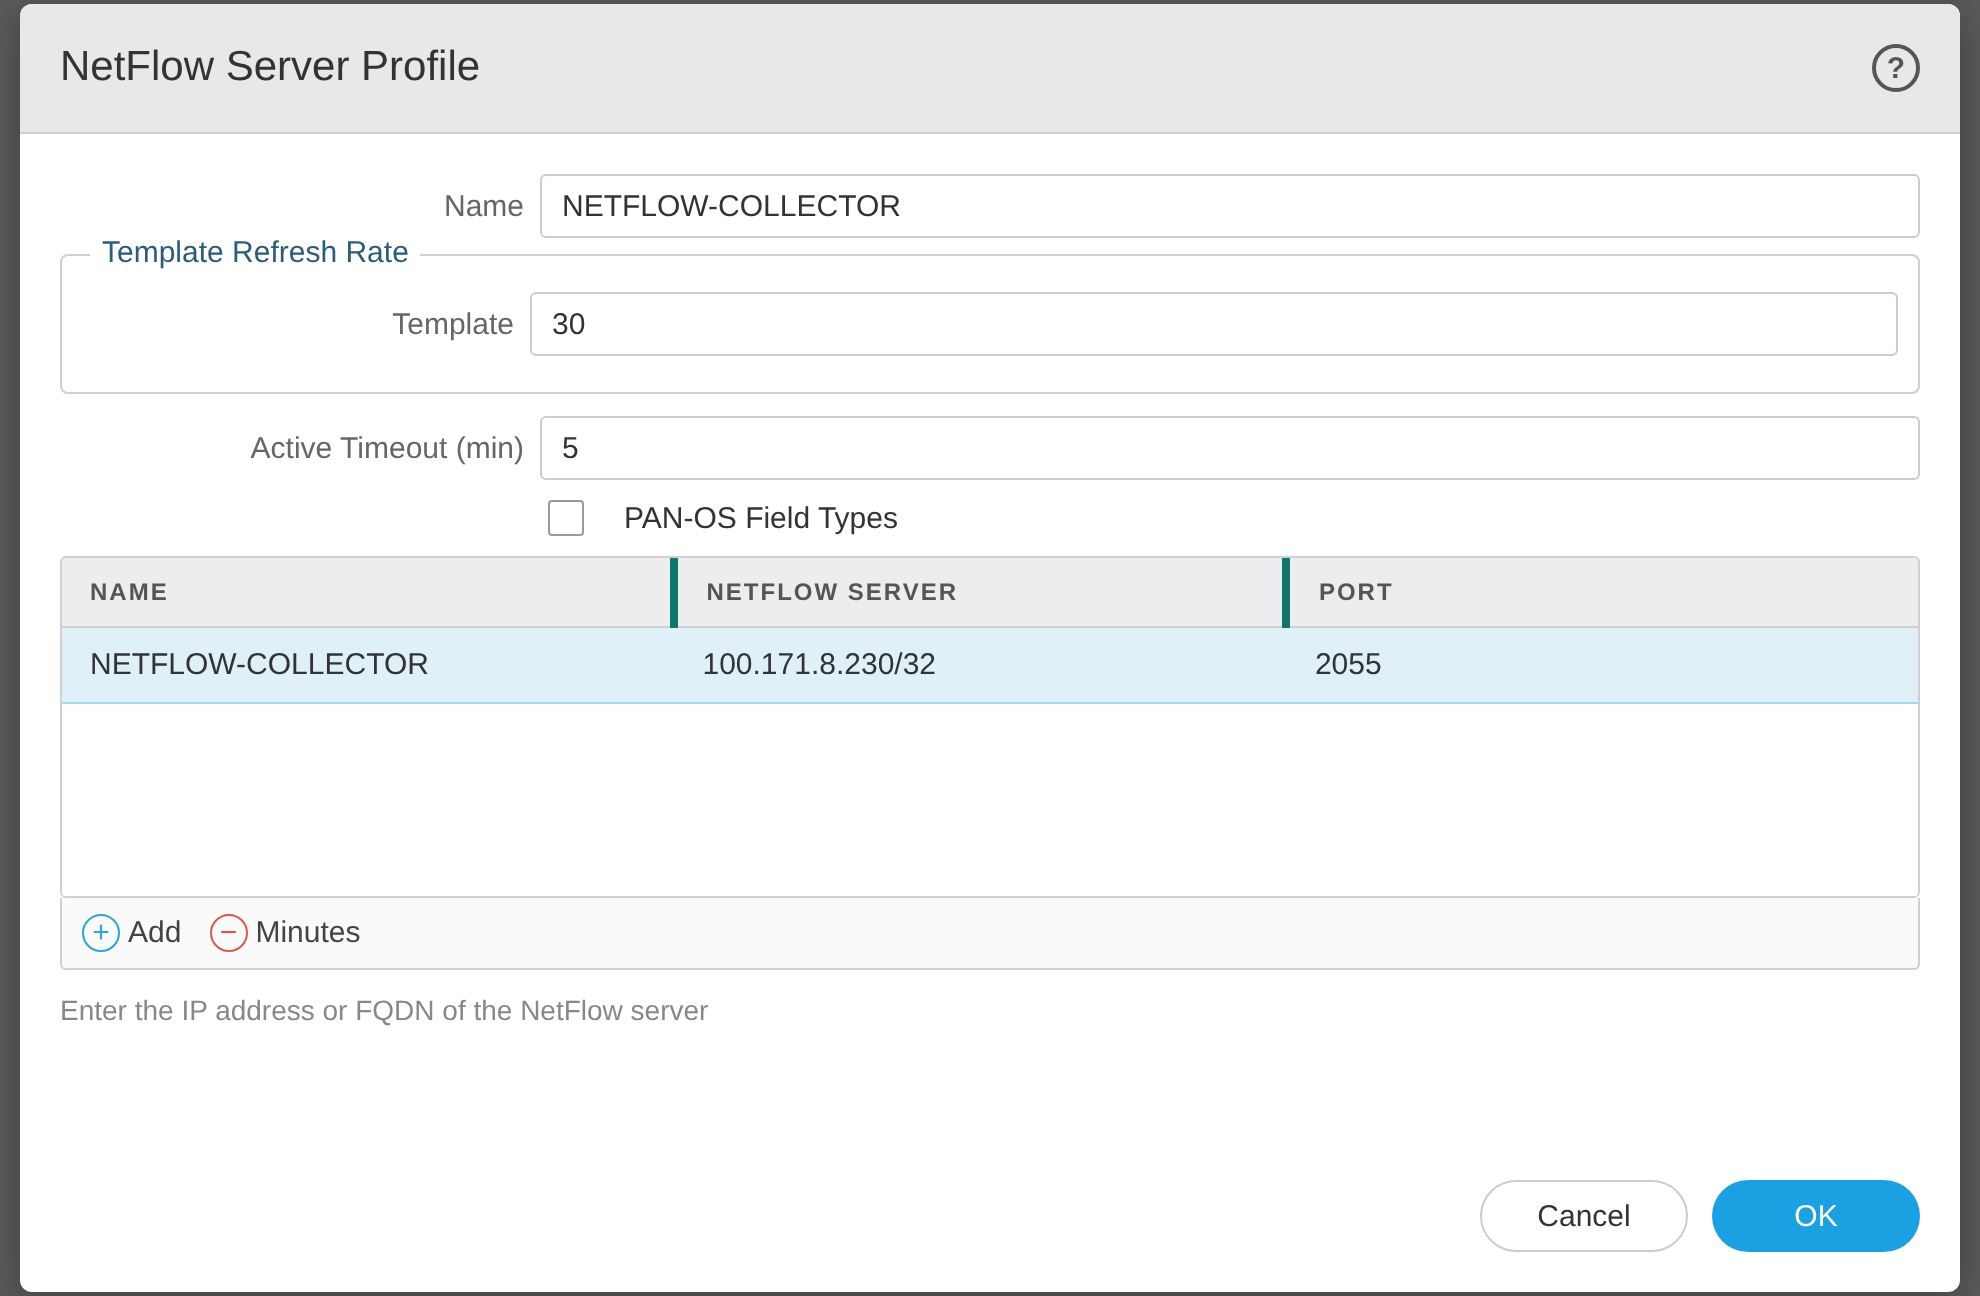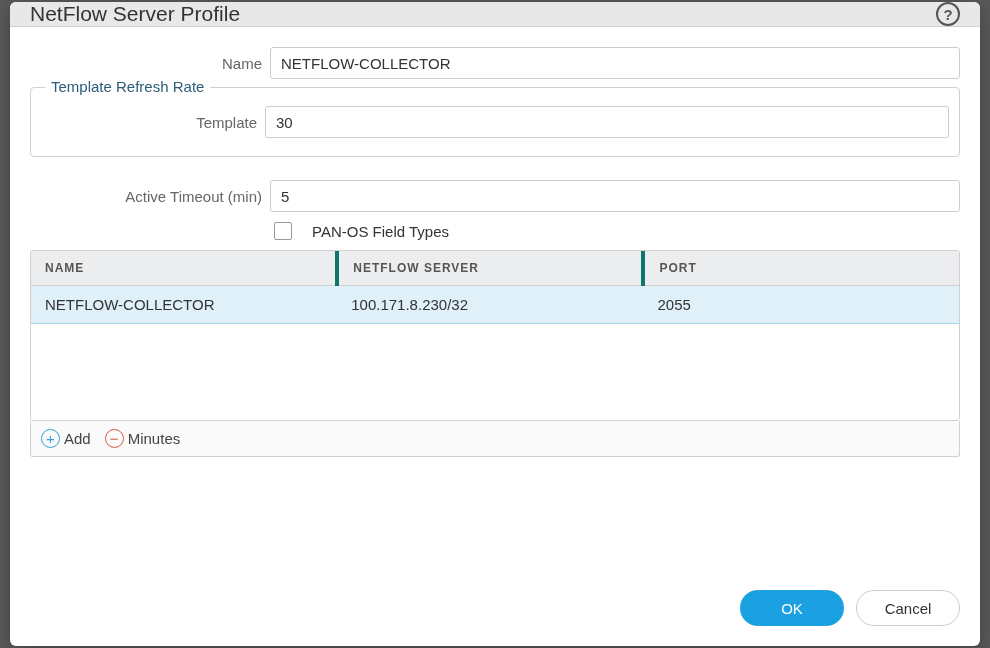--- a/index.html
+++ b/index.html
@@ -24,21 +24,21 @@
       background: #fff;
       border-radius: 6px;
       box-shadow: 0 4px 20px rgba(0,0,0,0.3);
       display: flex;
       flex-direction: column;
       overflow: hidden;
     }
     .modal-header {
       background: #e8e8e8;
       border-bottom: 1px solid #d0d0d0;
-      padding: 0 20px;
+      padding: 20px 20px;
       display: flex;
       justify-content: space-between;
       align-items: center;
     }
     .modal-title {
       font-size: 21px;
       font-weight: 400;
       color: #333;
     }
     .help-icon {
@@ -78,21 +78,21 @@
       border: 1px solid #ccc;
       border-radius: 3px;
       padding: 0 10px;
       font-size: 15px;
       color: #333;
     }
     .fieldset {
       border: 1px solid #d0d0d0;
       border-radius: 4px;
       padding: 18px 10px 10px 10px;
-      margin-bottom: 23px;
+      margin-bottom: 11px;
       position: relative;
     }
     .fieldset-legend {
       position: absolute;
       top: -10px;
       left: 14px;
       background: #fff;
       padding: 0 6px;
       font-size: 15px;
       color: #2b5d7a;
@@ -290,19 +290,20 @@
       <button class="action-btn">
         <span class="icon-circle icon-add">+</span>
         <span>Add</span>
       </button>
       <button class="action-btn">
         <span class="icon-circle icon-delete">−</span>
         <span>Minutes</span>
       </button>
     </div>
 
+    <div class="hint-text">Enter the IP address or FQDN of the NetFlow server</div>
   </div>
 
   <div class="modal-footer">
+    <button class="btn btn-secondary">Cancel</button>
     <button class="btn btn-primary">OK</button>
-    <button class="btn btn-secondary">Cancel</button>
   </div>
 </div>
 
 </body></html>

